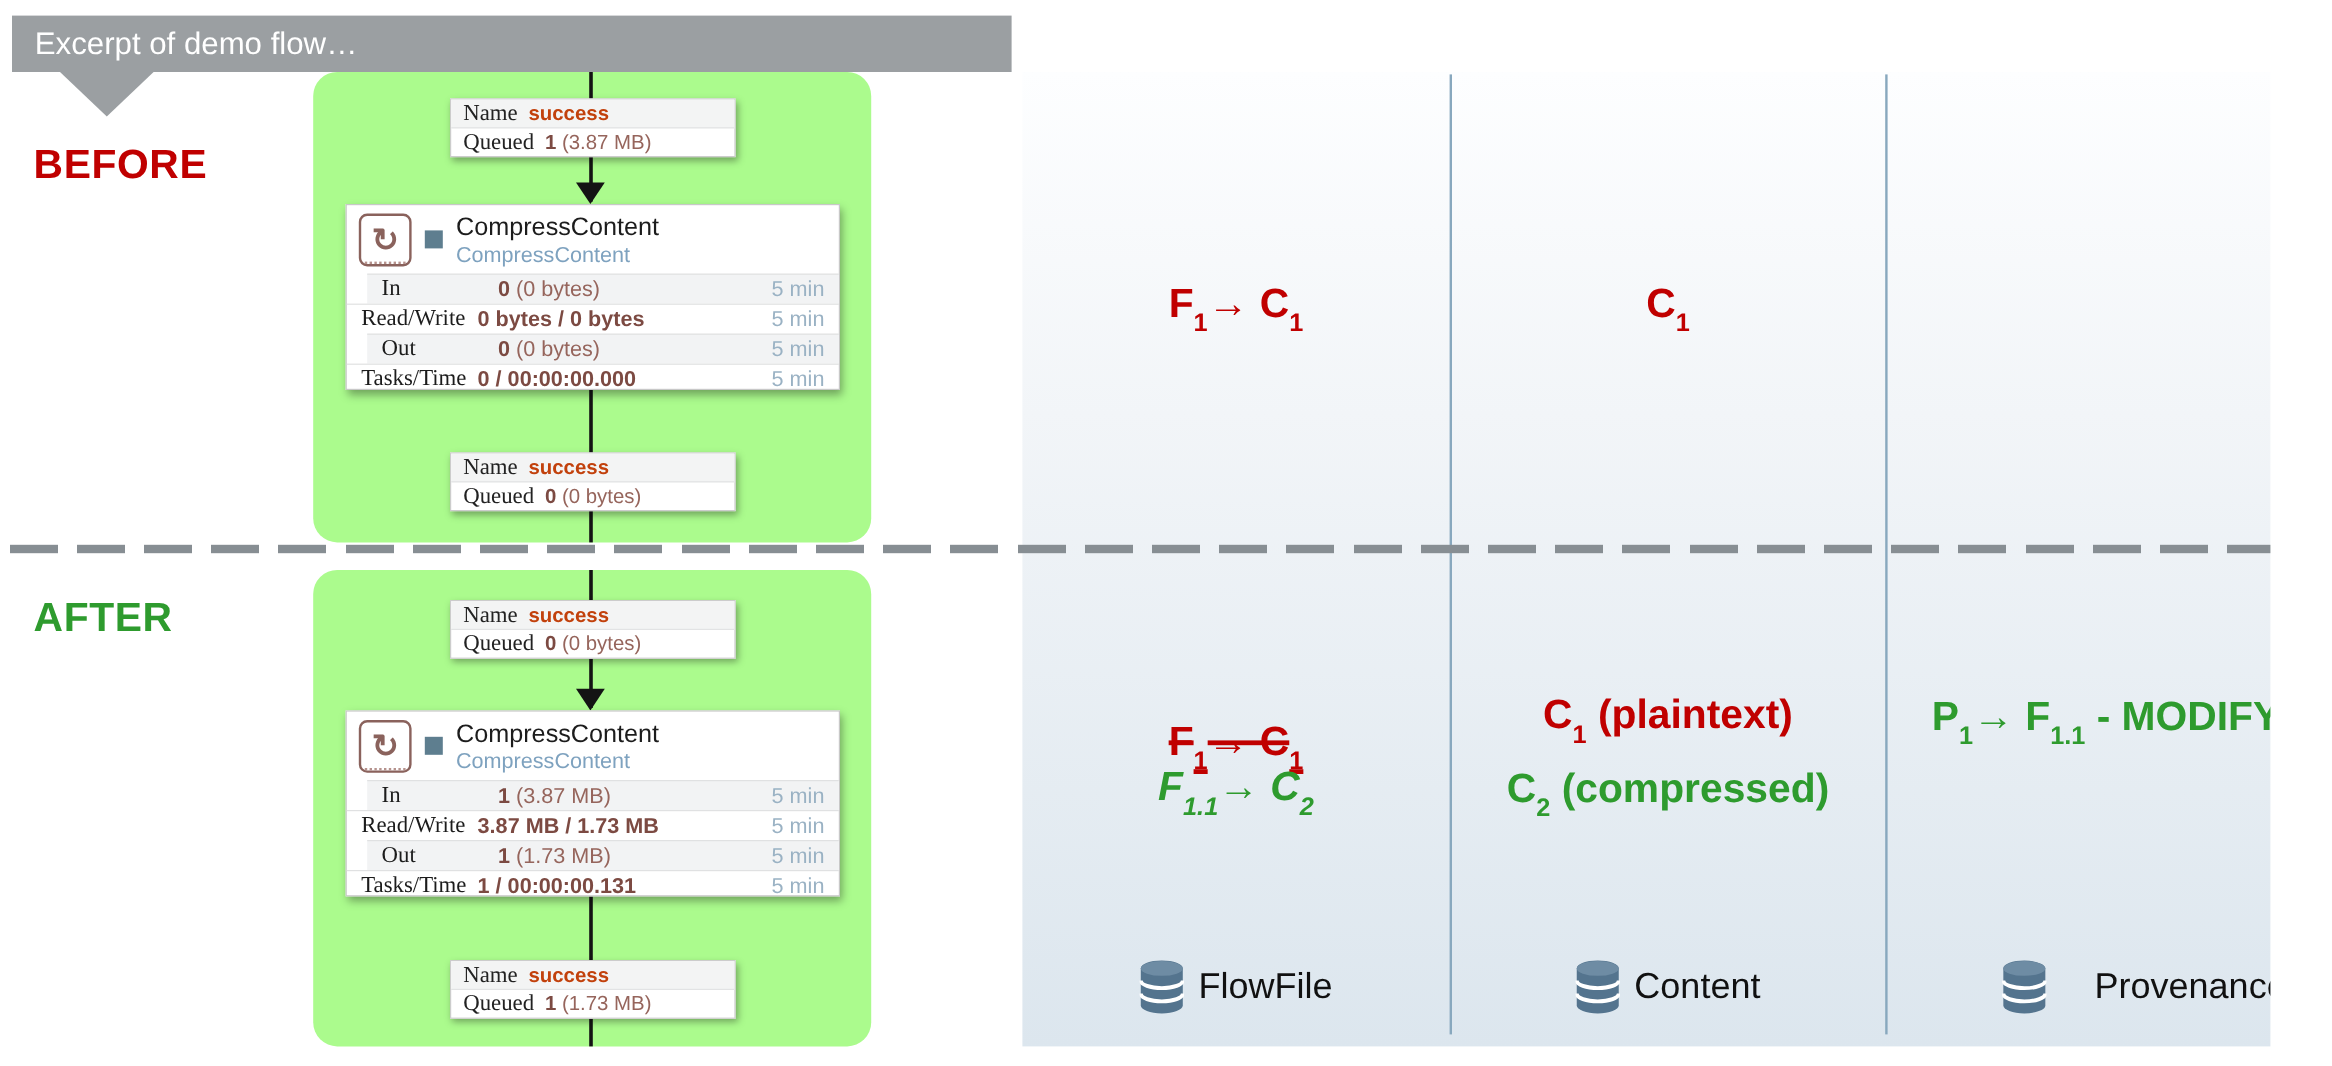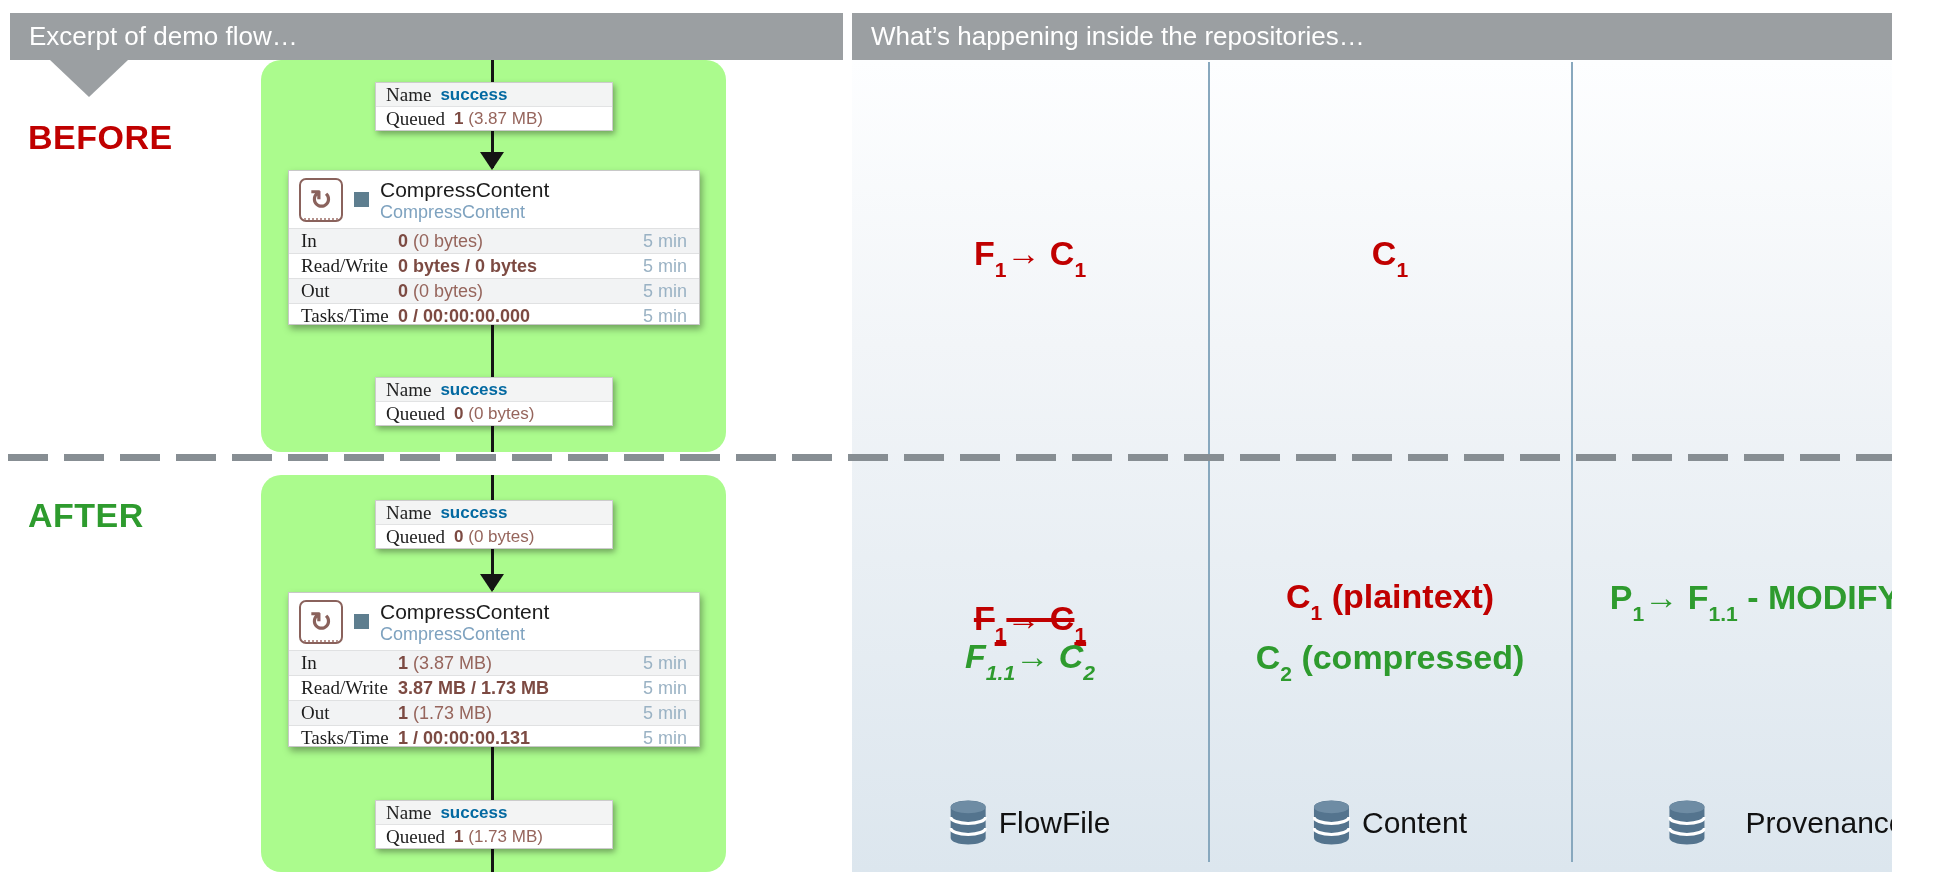--- a/index.html
+++ b/index.html
@@ -40,39 +40,39 @@
   .arrowhead{position:absolute;left:219px;width:0;height:0;
     border-left:12px solid transparent;border-right:12px solid transparent;
     border-top:18px solid #141414;}
   
   .conn-box{position:absolute;left:114px;width:238px;background:#fff;
     border:1px solid #ccc;box-shadow:2px 3px 6px rgba(0,0,0,.35);box-sizing:border-box;}
   .conn-row{height:23px;display:flex;align-items:center;padding:0 10px;gap:9px;
     font-size:17px;white-space:nowrap;}
   .conn-row-name{background:#f3f4f4;border-bottom:1px solid #e2e3e4;}
   .conn-key{font-family:"Liberation Serif",serif;font-size:19px;color:#222;}
-  .conn-val-strong{font-weight:bold;color:#0369a1;}
+  .conn-val-strong{font-weight:bold;color:#c2410c;}
   .conn-val{color:#7C4A42;}
   .conn-val b{font-weight:bold;color:#7C4A42;}
   .conn-val span{color:#96655C;}
   
   .proc{position:absolute;left:27px;width:412px;height:155px;background:#fff;
     border:1px solid #c8c8c8;box-shadow:2px 4px 7px rgba(0,0,0,.35);box-sizing:border-box;}
   .proc-header{height:57px;display:flex;align-items:center;padding:0 10px;gap:11px;}
   .proc-icon{width:40px;height:40px;border:2px solid #8A625C;border-radius:7px;
     color:#8A625C;display:flex;align-items:center;justify-content:center;
     font-size:27px;font-weight:bold;position:relative;flex:none;background:#fff;}
   .proc-icon::after{content:"";position:absolute;left:3px;right:3px;bottom:0;
     border-bottom:2px dotted #b5928d;}
   .stop-square{width:15px;height:15px;background:#5E7E8F;flex:none;}
   .proc-title{font-size:21px;color:#1c1c1c;line-height:25px;}
   .proc-type{font-size:18px;color:#7EA2BF;line-height:20px;}
   .stat-row{height:24px;display:flex;align-items:center;padding:0 12px;
     border-top:1px solid #e0e1e2;font-size:18px;white-space:nowrap;}
-  .stat-row.alt{background:#f2f3f4;}
+  .stat-row.alt{background:#f2f3f4;margin-left:17px;}
   .stat-label{width:97px;flex:none;font-family:"Liberation Serif",serif;
     font-size:19px;color:#1c1c1c;}
   .stat-value{flex:1;color:#7C4A42;}
   .stat-value b{font-weight:bold;color:#7C4A42;}
   .stat-value span{color:#96655C;}
   .stat-window{color:#9AB2C4;}
   
   .repo-cell{position:absolute;transform:translateX(-50%);font-size:34px;font-weight:bold;
     white-space:nowrap;line-height:40px;}
   .repo-cell sub{font-size:.62em;position:relative;top:.18em;line-height:0;}
@@ -90,21 +90,20 @@
   .legend-1{left:178px;} .legend-2{left:538px;} .legend-3{left:935px;gap:40px;}
   .legend-label{font-size:30px;color:#111;}
   .db-icon{width:37px;height:45px;display:block;}
 </style>
 </head>
 <body>
 
 <div id="canvas">
 
   <div class="banner banner-left">Excerpt of demo flow…</div>
-  <div class="banner banner-right">What’s happening inside the repositories…</div>
   <div class="tail tail-left"></div>
   <div class="tail tail-right"></div>
 
   <div class="section-label label-before">BEFORE</div>
   <div class="section-label label-after">AFTER</div>
 
   <div class="green-panel green-before">
     <div class="vline" style="top:0;height:108px;"></div>
     <div class="vline" style="top:265px;height:127px;"></div>
     <div class="arrowhead" style="top:92px;"></div>

